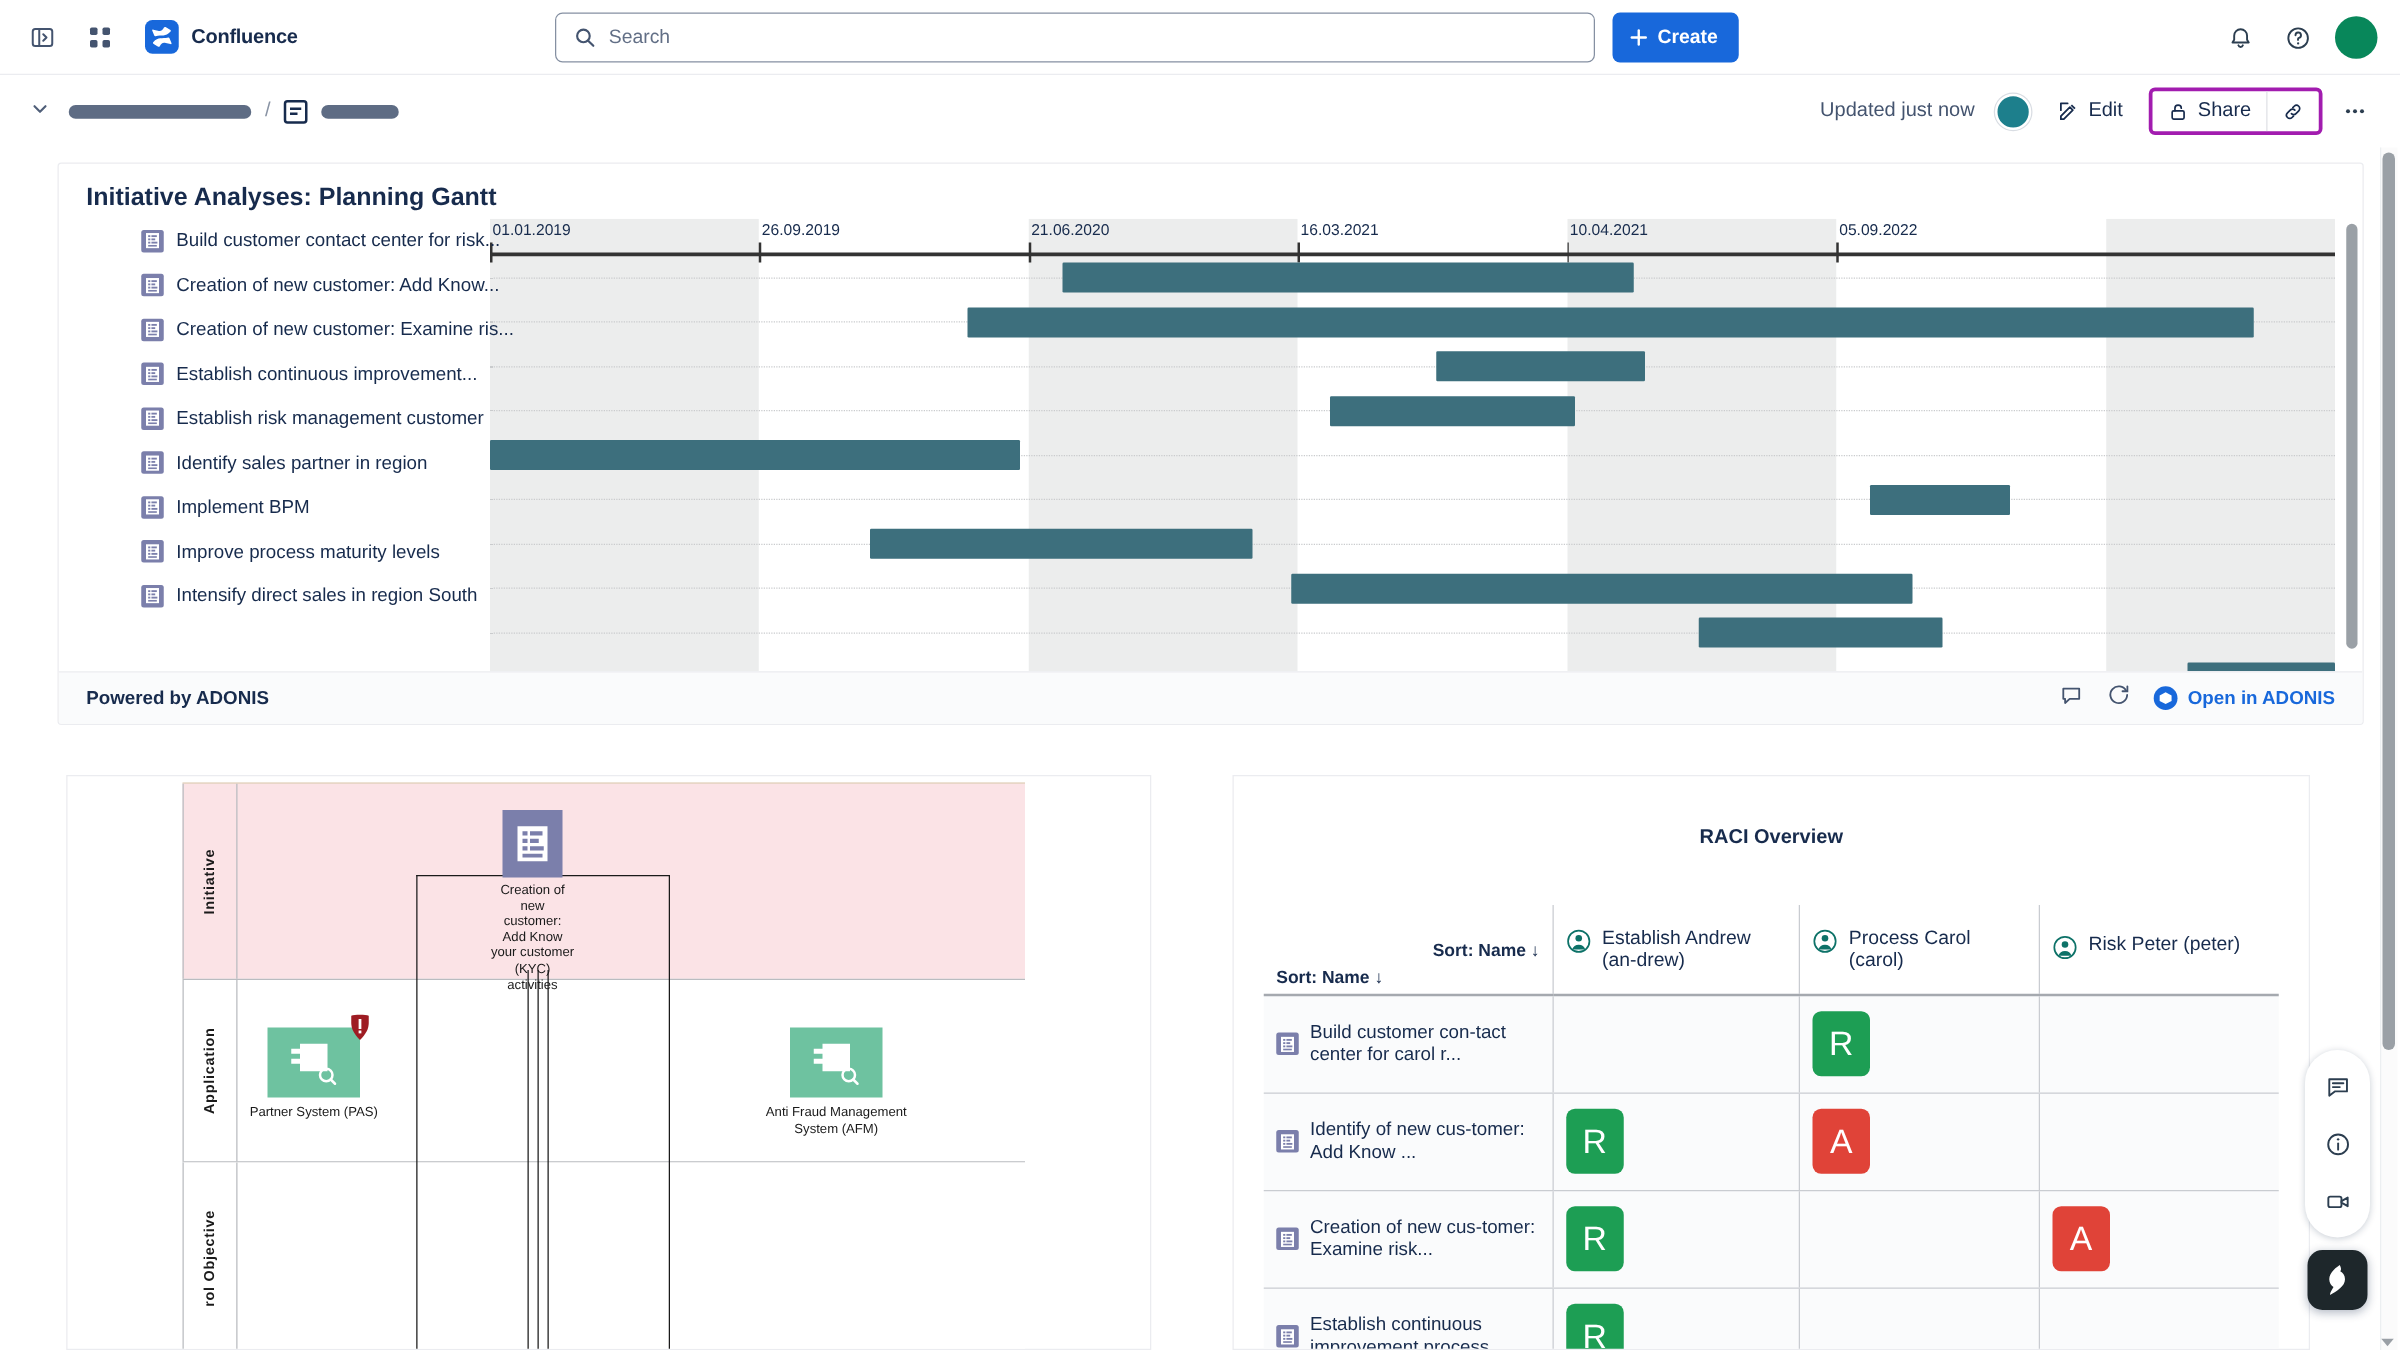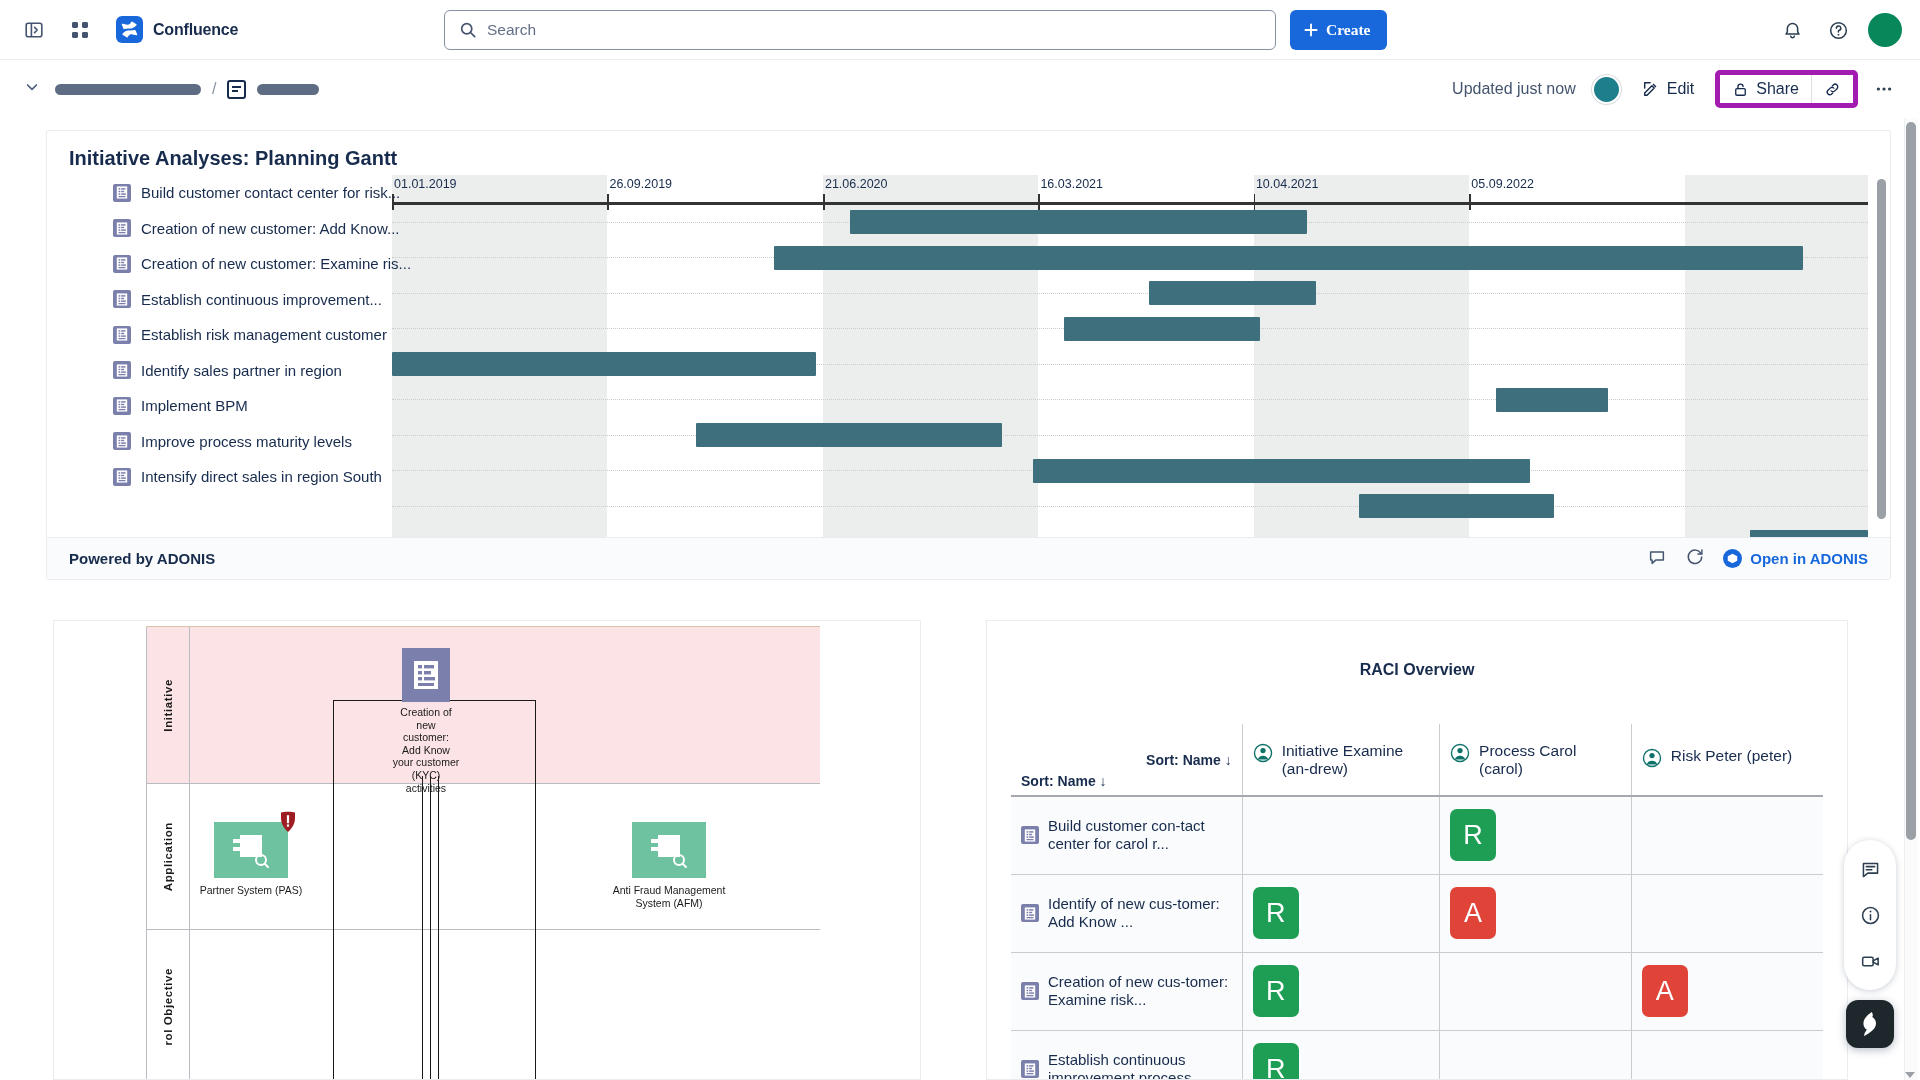--- a/index.html
+++ b/index.html
@@ -46,21 +46,21 @@
     display: flex; align-items: center; gap: 10px;
     padding: 0 14px;
     cursor: text;
   }
   .search-box .ph { color: #626f86; font-size: 15.5px; }
   .create-btn {
     height: 40px; padding: 0 17px 0 13px;
     background: #1868db; color: #fff;
     border: none; border-radius: 6px;
     font-size: 15.5px; font-weight: 600;
-    font-family: Liberation Serif, serif;
+    font-family: Liberation Sans, sans-serif;
     display: flex; align-items: center; gap: 7px;
     cursor: pointer;
   }
 
   .nav-right {
     position: absolute; right: 18px; top: 0; height: 60px;
     display: flex; align-items: center; gap: 14px;
   }
   .avatar-green {
     width: 34px; height: 34px; border-radius: 50%;
@@ -100,21 +100,21 @@
     cursor: pointer;
   }
   .ghost-btn {
     height: 36px; padding: 0 11px;
     display: flex; align-items: center; gap: 7px;
     border-radius: 5px; cursor: pointer;
     font-size: 16px; color: #172b4d;
   }
   .share-group {
     display: flex; align-items: center;
-    border: 5px solid #a21caf; border-radius: 5px; height: 38px;
+    border: 3px solid #a21caf; border-radius: 5px; height: 38px;
     overflow: hidden;
   }
   .share-group .seg {
     display: flex; align-items: center; gap: 7px;
     padding: 0 12px; height: 100%; cursor: pointer; font-size: 16px;
   }
   .share-group .seg + .seg { border-left: 1px solid #dfe1e6; }
 
   
   .gantt-panel {
@@ -756,21 +756,21 @@
             <span> ↓</span>
           </div>
         </th>
       <th style="width: 175px;">
             <div class="person-head">
               <span class="person-avatar"><svg width="20" height="20" viewBox="0 0 22 22">
                   <circle cx="11" cy="11" r="9.4" fill="none" stroke="#0d7268" stroke-width="1.5"></circle>
                   <circle cx="11" cy="8.3" r="2.9" fill="#0d7268"></circle>
                   <path d="M5.2 18.2a6.1 6.1 0 0 1 11.6 0z" fill="#0d7268"></path>
                 </svg></span>
-              <span class="person-name">Initiative Examine (an-drew)</span>
+              <span class="person-name">Establish Andrew (an-drew)</span>
             </div>
           </th>
           <th style="width: 170px;">
             <div class="person-head">
               <span class="person-avatar"><svg width="20" height="20" viewBox="0 0 22 22">
                   <circle cx="11" cy="11" r="9.4" fill="none" stroke="#0d7268" stroke-width="1.5"></circle>
                   <circle cx="11" cy="8.3" r="2.9" fill="#0d7268"></circle>
                   <path d="M5.2 18.2a6.1 6.1 0 0 1 11.6 0z" fill="#0d7268"></path>
                 </svg></span>
               <span class="person-name">Process Carol (carol)</span>

